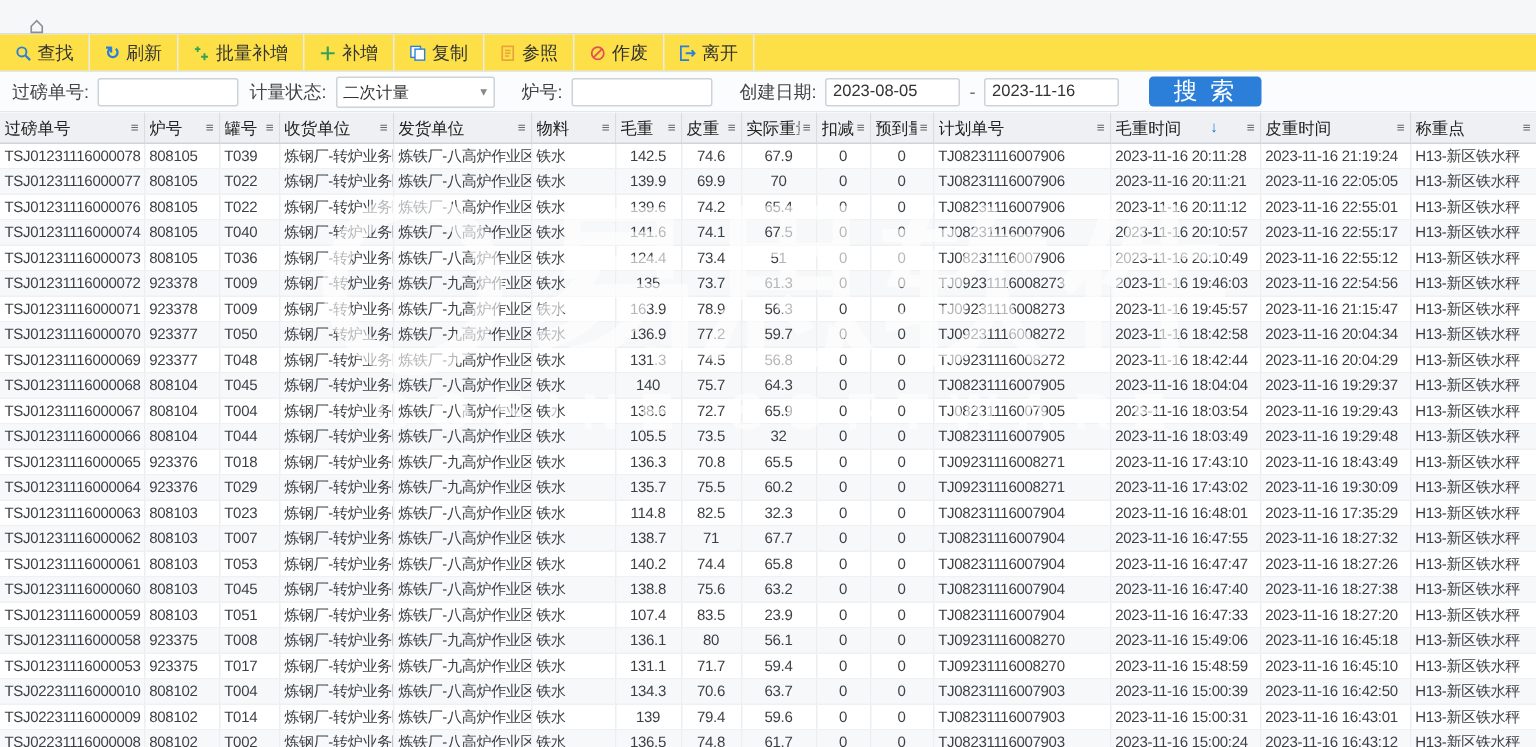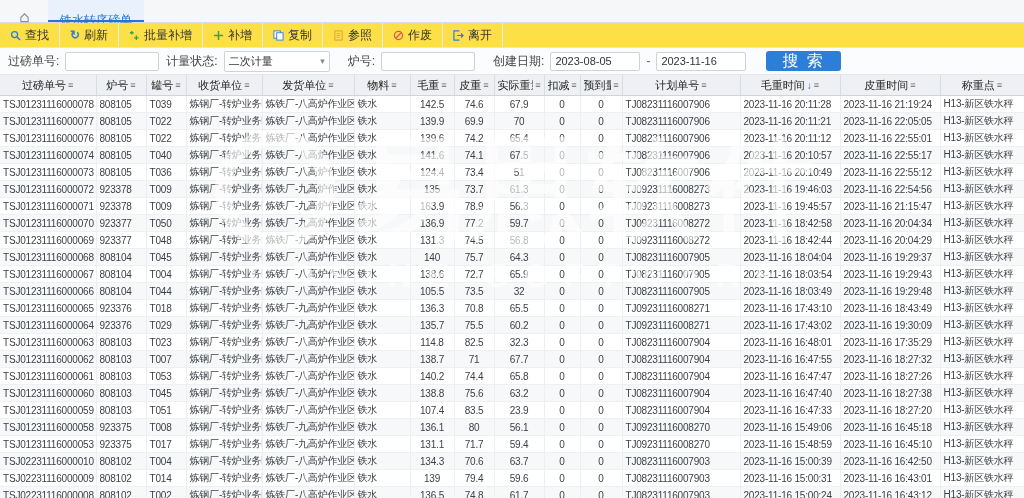--- a/index.html
+++ b/index.html
@@ -33,21 +33,21 @@
   .f-sep{color:#666;}
   .search-btn{height:20px;background:#2b7fd9;color:#fff;border:none;border-radius:3px;padding:0 16px;font-size:16px;margin-left:14px;font-family:"Liberation Sans",sans-serif;letter-spacing:2px;}
 
   
   .grid{flex:1 1 auto;position:relative;overflow:hidden;background:#fff;}
   table{border-collapse:collapse;table-layout:fixed;width:1024px;}
   thead th{
     height:20px;background:#eef0f3;border-right:1px solid #d9dde2;border-bottom:1px solid #cfd4da;
     font-size:11px;font-weight:normal;color:#222;padding:0 3px;text-align:left;white-space:nowrap;overflow:hidden;
   }
-  .th-inner{display:flex;align-items:center;justify-content:center;gap:2px;}
+  .th-inner{display:flex;align-items:center;justify-content:space-between;gap:2px;}
   .th-label{overflow:hidden;white-space:nowrap;}
   .sort{color:#2476d2;font-size:10px;}
   .colmenu{color:#666;font-size:9px;flex:0 0 auto;}
   tbody td{
     height:16px;border-right:1px solid #eceef1;border-bottom:1px solid #eef0f2;
     font-size:10px;letter-spacing:-0.2px;color:#3c3f44;padding:0 3px;white-space:nowrap;overflow:hidden;
   }
   tbody tr:nth-child(even){background:#f6f8fa;}
   td.num{text-align:center;}
 
@@ -67,24 +67,20 @@
 <div class="app">
 
   <div class="tabbar">
     <div class="tab">
       <span class="tab-icon">
         <svg width="11" height="11" viewBox="0 0 12 12">
             <path d="M2 6 L6 2 L10 6 V10.5 H2 Z" fill="none" stroke="#8a8f96" stroke-width="1.2"></path>
           </svg>
       </span>
       <span>首页</span>
-    </div>
-    <div class="tab active">
-      <span>铁水转序磅单</span>
-      <span class="close">×</span>
     </div>
   </div>
 
   <div class="toolbar">
     <div class="tb-btn">
       <span class="ticon">
         <svg width="11" height="11" viewBox="0 0 12 12">
             <circle cx="5" cy="5" r="3.3" fill="none" stroke="#2b7fd9" stroke-width="1.4"></circle>
             <line x1="7.6" y1="7.6" x2="11" y2="11" stroke="#2b7fd9" stroke-width="1.6"></line>
           </svg>

